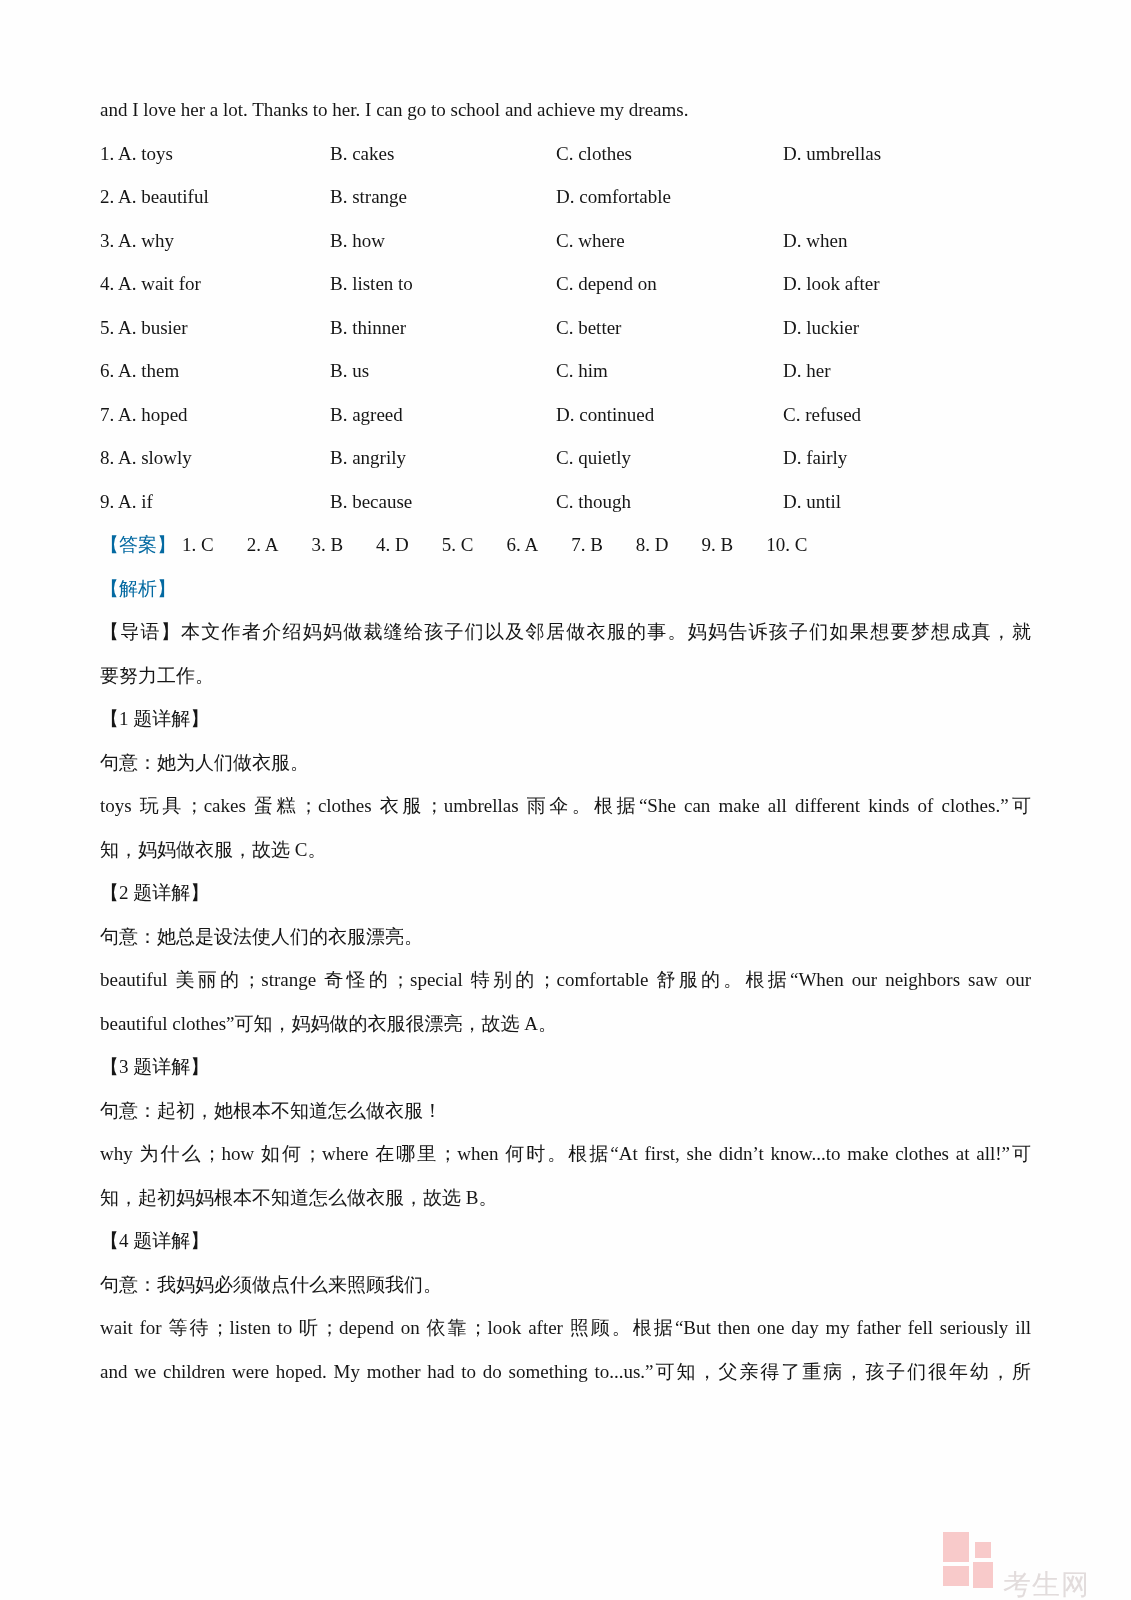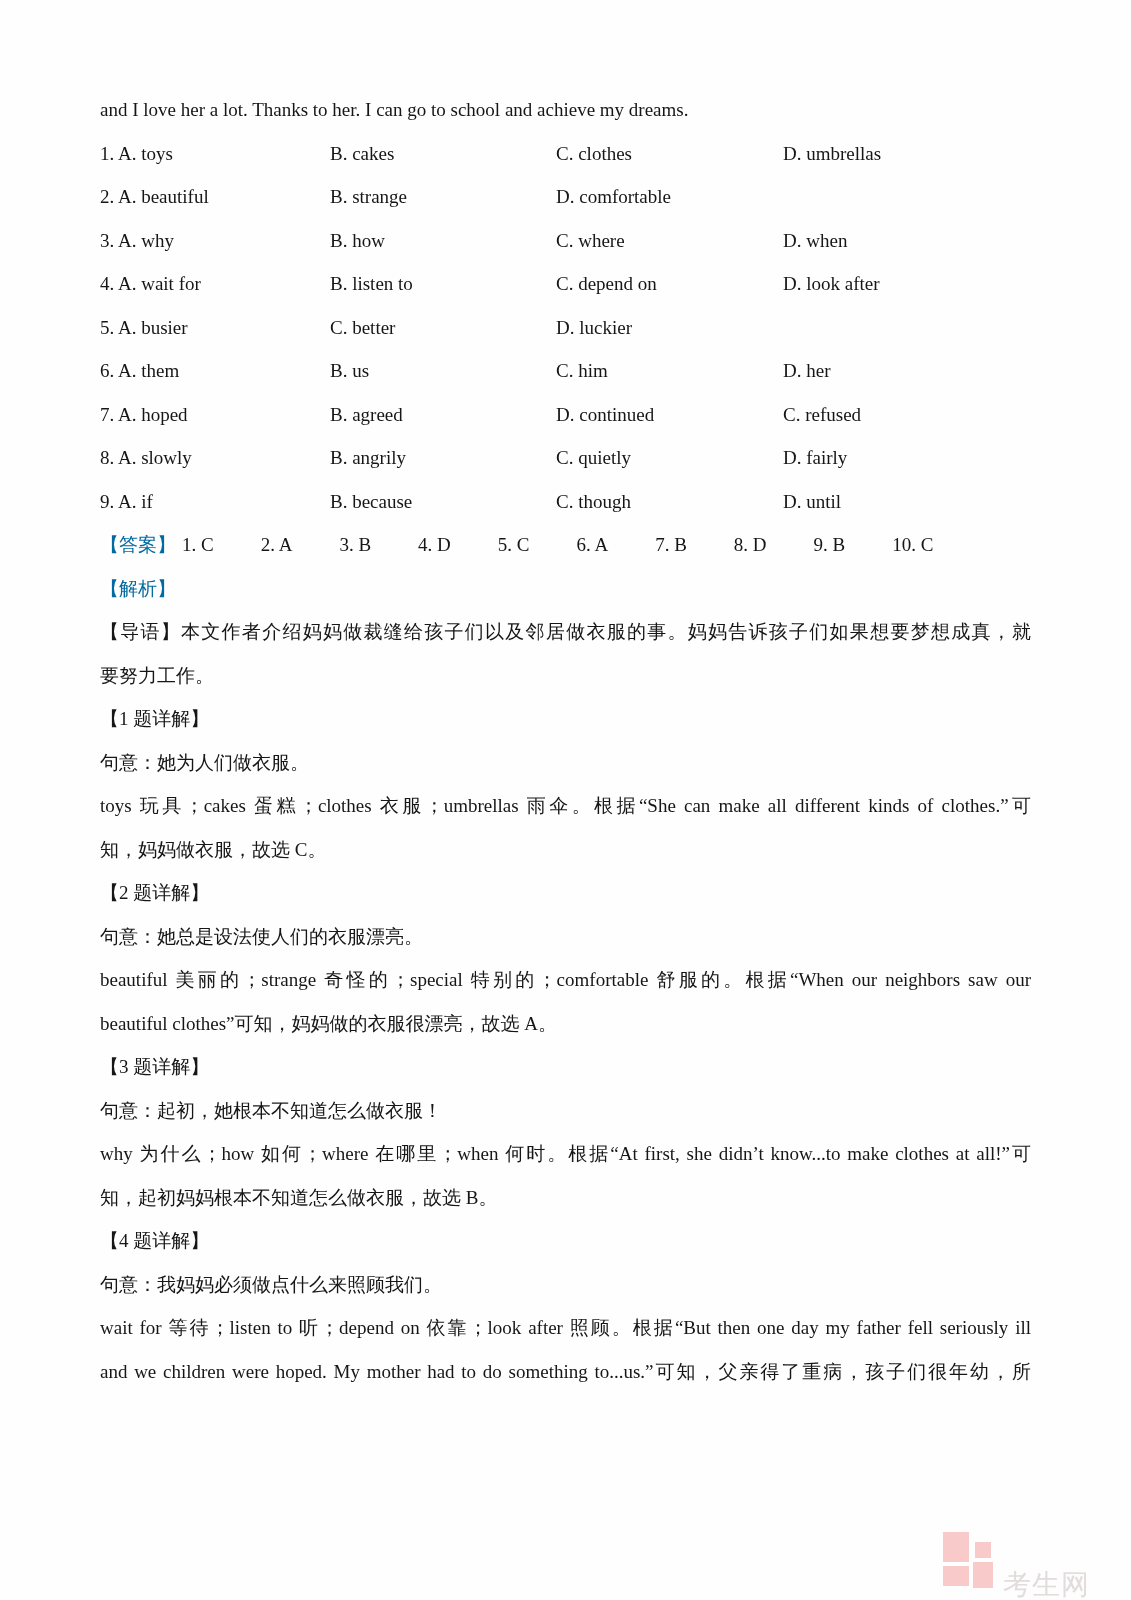--- a/index.html
+++ b/index.html
@@ -28,21 +28,21 @@
   .jline {
     text-align: justify;
     text-align-last: justify;
   }
   .qrow {
     display: grid;
     grid-template-columns: 230px 226px 227px 1fr;
   }
   .blue { color: #0369a1; }
   .ans-line { white-space: nowrap; }
-  .ans-items { display: inline-flex; gap: 47px; margin-left: 6px; }
+  .ans-items { display: inline-flex; gap: 33px; margin-left: 6px; }
   
   .watermark {
     position: absolute;
     left: 943px;
     top: 1530px;
     display: flex;
     align-items: flex-start;
   }
   .wm-logo { position: relative; width: 56px; height: 60px; }
   .wm-logo .blk { position: absolute; background: #f8caca; }
@@ -93,20 +93,21 @@
       <span>D. when</span>
     </div>
     <div class="qrow">
       <span>4. A. wait for</span>
       <span>B. listen to</span>
       <span>C. depend on</span>
       <span>D. look after</span>
     </div>
     <div class="qrow">
       <span>5. A. busier</span>
+      <span>B. thinner</span>
       <span>C. better</span>
       <span>D. luckier</span>
     </div>
     <div class="qrow">
       <span>6. A. them</span>
       <span>B. us</span>
       <span>C. him</span>
       <span>D. her</span>
     </div>
     <div class="qrow">

